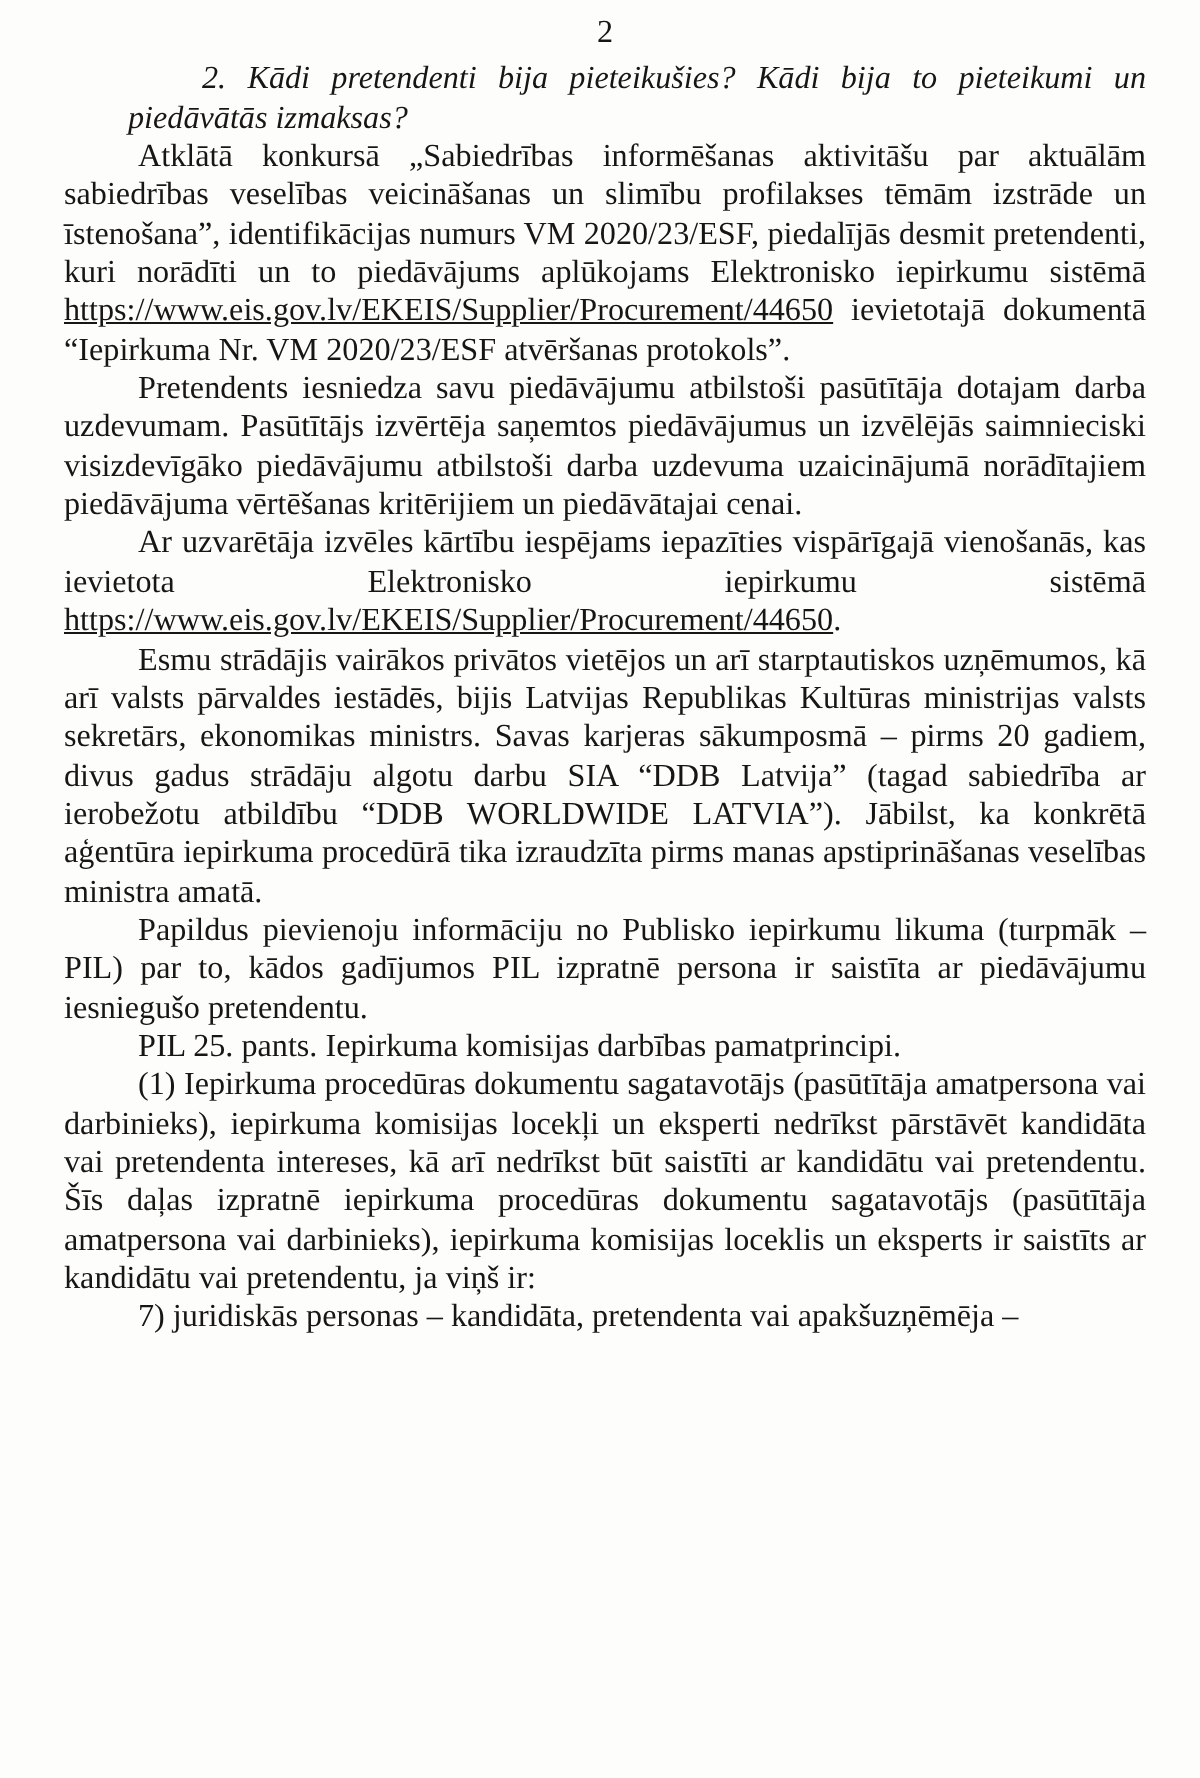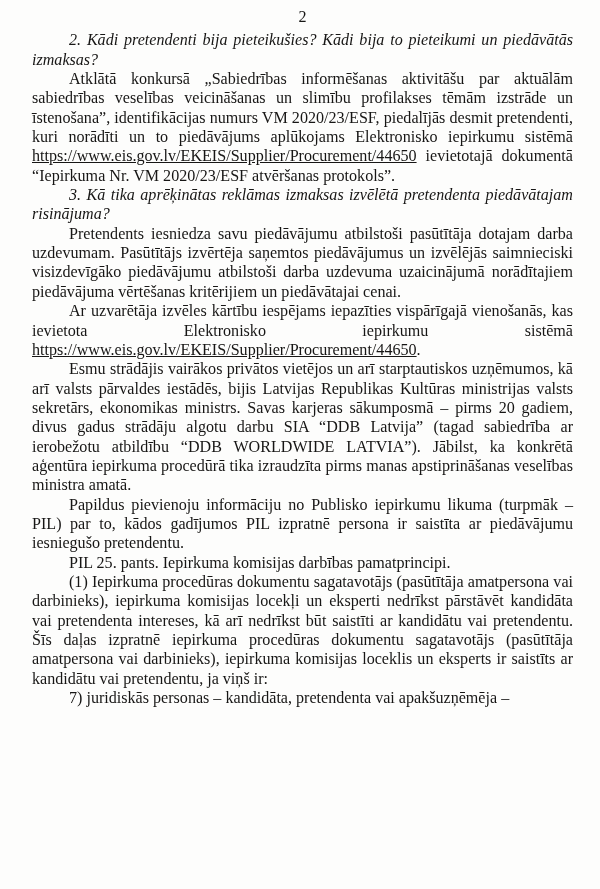--- a/index.html
+++ b/index.html
@@ -30,38 +30,38 @@
   .doc-body p {
     margin: 0;
     text-align: justify;
     text-indent: 37px;
   }
   .doc-body p.noindent {
     text-indent: 0;
   }
   .doc-body p.italic {
     font-style: italic;
+    margin-left: 32px;
   }
   .underline {
     text-decoration: underline;
   }
   a.doc-link {
     color: inherit;
     cursor: pointer;
   }
 </style>
 </head>
 <body>
 
 <div class="page">
   <div class="page-number">2</div>
   <div class="doc-body">
       <p class="italic"><span>2. Kādi pretendenti bija pieteikušies? Kādi bija to pieteikumi un piedāvātās izmaksas?</span></p>
       <p><span>Atklātā konkursā „Sabiedrības informēšanas aktivitāšu par aktuālām sabiedrības veselības veicināšanas un slimību profilakses tēmām izstrāde un īstenošana”, identifikācijas numurs VM 2020/23/ESF, piedalījās desmit pretendenti, kuri norādīti un to piedāvājums aplūkojams Elektronisko iepirkumu sistēmā </span><a class="doc-link underline" href="#">https://www.eis.gov.lv/EKEIS/Supplier/Procurement/44650</a><span> ievietotajā dokumentā “Iepirkuma Nr. VM 2020/23/ESF atvēršanas protokols”.</span></p>
-      <p class="italic"><span>3. Kā tika aprēķinātas reklāmas izmaksas izvēlētā pretendenta piedāvātajam risinājuma?</span></p>
       <p><span>Pretendents iesniedza savu piedāvājumu atbilstoši pasūtītāja dotajam darba uzdevumam. Pasūtītājs izvērtēja saņemtos piedāvājumus un izvēlējās saimnieciski visizdevīgāko piedāvājumu atbilstoši darba uzdevuma uzaicinājumā norādītajiem piedāvājuma vērtēšanas kritērijiem un piedāvātajai cenai.</span></p>
       <p><span>Ar uzvarētāja izvēles kārtību iespējams iepazīties vispārīgajā vienošanās, kas ievietota Elektronisko iepirkumu sistēmā </span><a class="doc-link underline" href="#">https://www.eis.gov.lv/EKEIS/Supplier/Procurement/44650</a><span>.</span></p>
       <p><span>Esmu strādājis vairākos privātos vietējos un arī starptautiskos uzņēmumos, kā arī valsts pārvaldes iestādēs, bijis Latvijas Republikas Kultūras ministrijas valsts sekretārs, ekonomikas ministrs. Savas karjeras sākumposmā – pirms 20 gadiem, divus gadus strādāju algotu darbu SIA “DDB Latvija” (tagad sabiedrība ar ierobežotu atbildību “DDB WORLDWIDE LATVIA”). Jābilst, ka konkrētā aģentūra iepirkuma procedūrā tika izraudzīta pirms manas apstiprināšanas veselības ministra amatā.</span></p>
       <p><span>Papildus pievienoju informāciju no Publisko iepirkumu likuma (turpmāk – PIL) par to, kādos gadījumos PIL izpratnē persona ir saistīta ar piedāvājumu iesniegušo pretendentu.</span></p>
       <p><span>PIL 25. pants. Iepirkuma komisijas darbības pamatprincipi.</span></p>
       <p><span>(1) Iepirkuma procedūras dokumentu sagatavotājs (pasūtītāja amatpersona vai darbinieks), iepirkuma komisijas locekļi un eksperti nedrīkst pārstāvēt kandidāta vai pretendenta intereses, kā arī nedrīkst būt saistīti ar kandidātu vai pretendentu. Šīs daļas izpratnē iepirkuma procedūras dokumentu sagatavotājs (pasūtītāja amatpersona vai darbinieks), iepirkuma komisijas loceklis un eksperts ir saistīts ar kandidātu vai pretendentu, ja viņš ir:</span></p>
       <p><span>7) juridiskās personas – kandidāta, pretendenta vai apakšuzņēmēja –</span></p>
     </div>
 </div>
 

